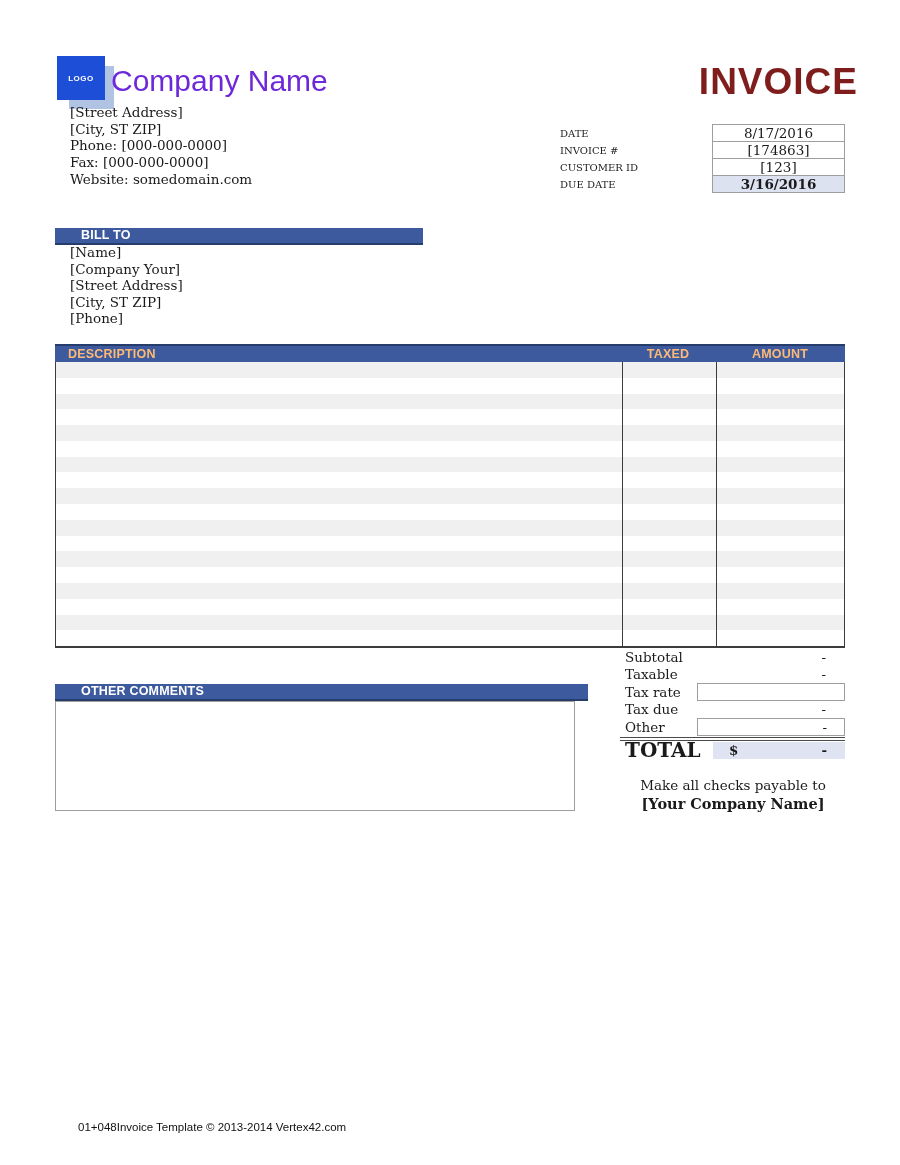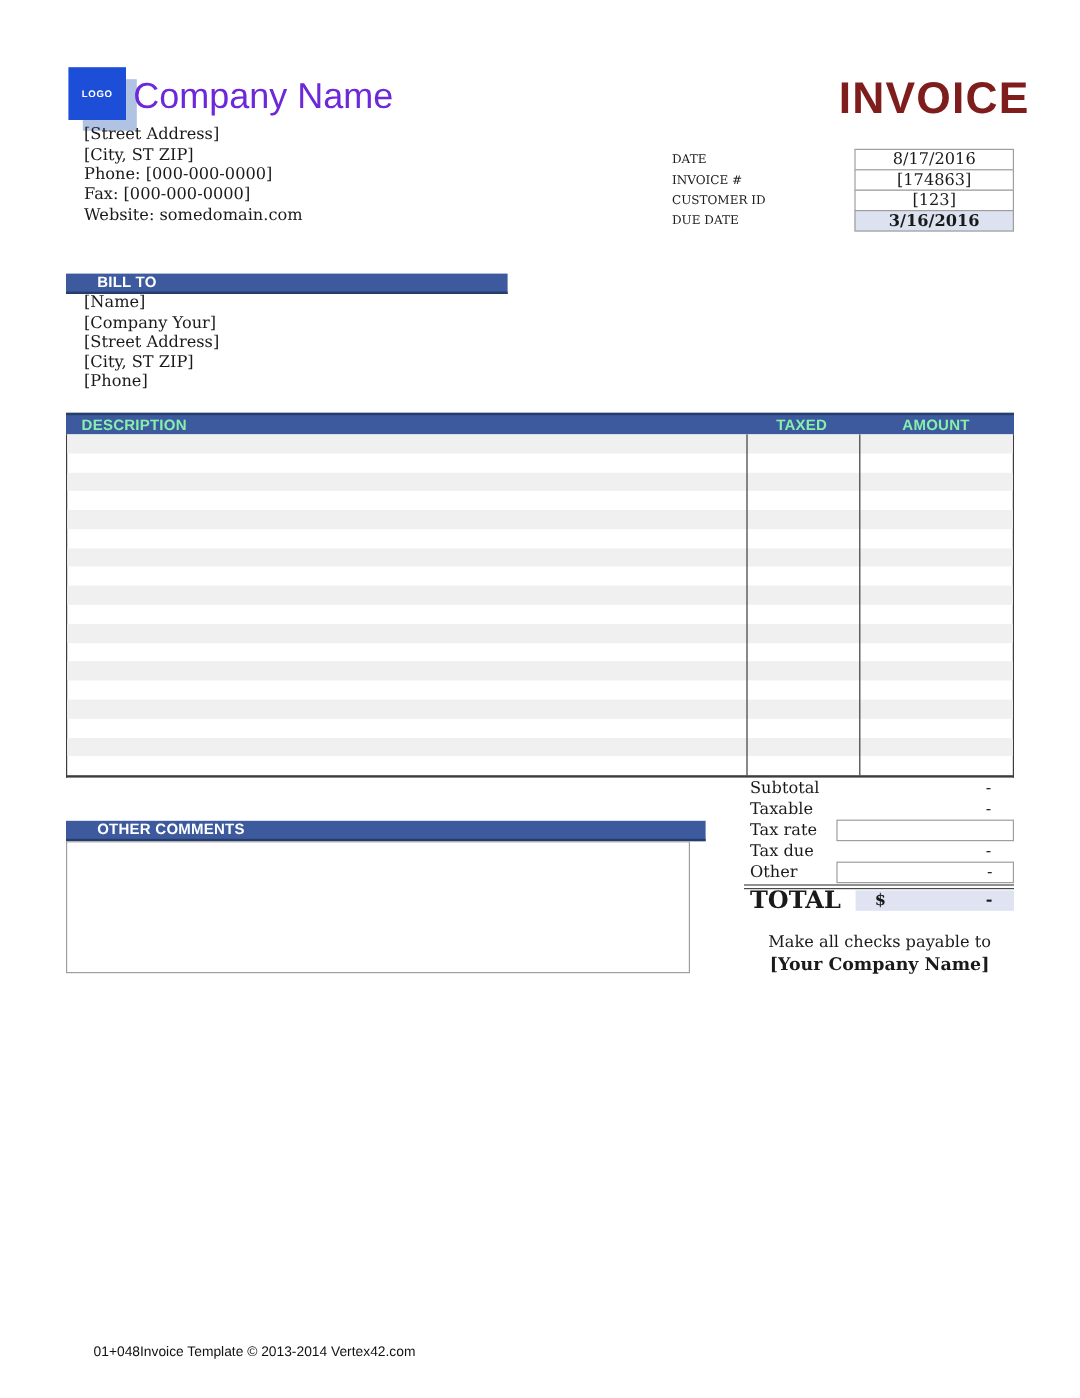--- a/index.html
+++ b/index.html
@@ -32,21 +32,21 @@
   
   .bar{background:#3d5a9e;border-bottom:2px solid #263c6b;color:#fff;
        font-family:"Liberation Sans",sans-serif;font-weight:bold;font-size:12.5px;
        line-height:15px;padding-left:26px;letter-spacing:.2px;}
   .billto-bar{position:absolute;left:55px;top:228px;width:342px;height:15px;}
   .billto-lines{position:absolute;left:70px;top:244px;font-size:13.5px;line-height:16.6px;}
 
   
   .items{position:absolute;left:55px;top:344px;width:790px;}
   .items-header{position:relative;background:#3d5a9e;border-top:2px solid #263c6b;height:16px;}
-  .items-header .col{position:absolute;top:0;color:#86efac;font-family:"Liberation Sans",sans-serif;
+  .items-header .col{position:absolute;top:0;color:#fdba74;font-family:"Liberation Sans",sans-serif;
                      font-weight:bold;font-size:12.5px;line-height:16px;letter-spacing:.2px;}
   .col-desc{left:13px;}
   .col-taxed{left:566px;width:94px;text-align:center;}
   .col-amount{left:660px;width:130px;text-align:center;}
   .items-body{position:relative;height:286px;border-left:1px solid #3c3c3c;border-right:1px solid #3c3c3c;
               border-bottom:2px solid #3c3c3c;display:flex;flex-direction:column;box-sizing:border-box;}
   .li-row{flex:1 1 0;}
   .li-row.alt{background:#f0f0f0;}
   .vline{position:absolute;top:0;bottom:0;width:1px;background:#3c3c3c;}
   .vline.v1{left:566px;} .vline.v2{left:660px;}

